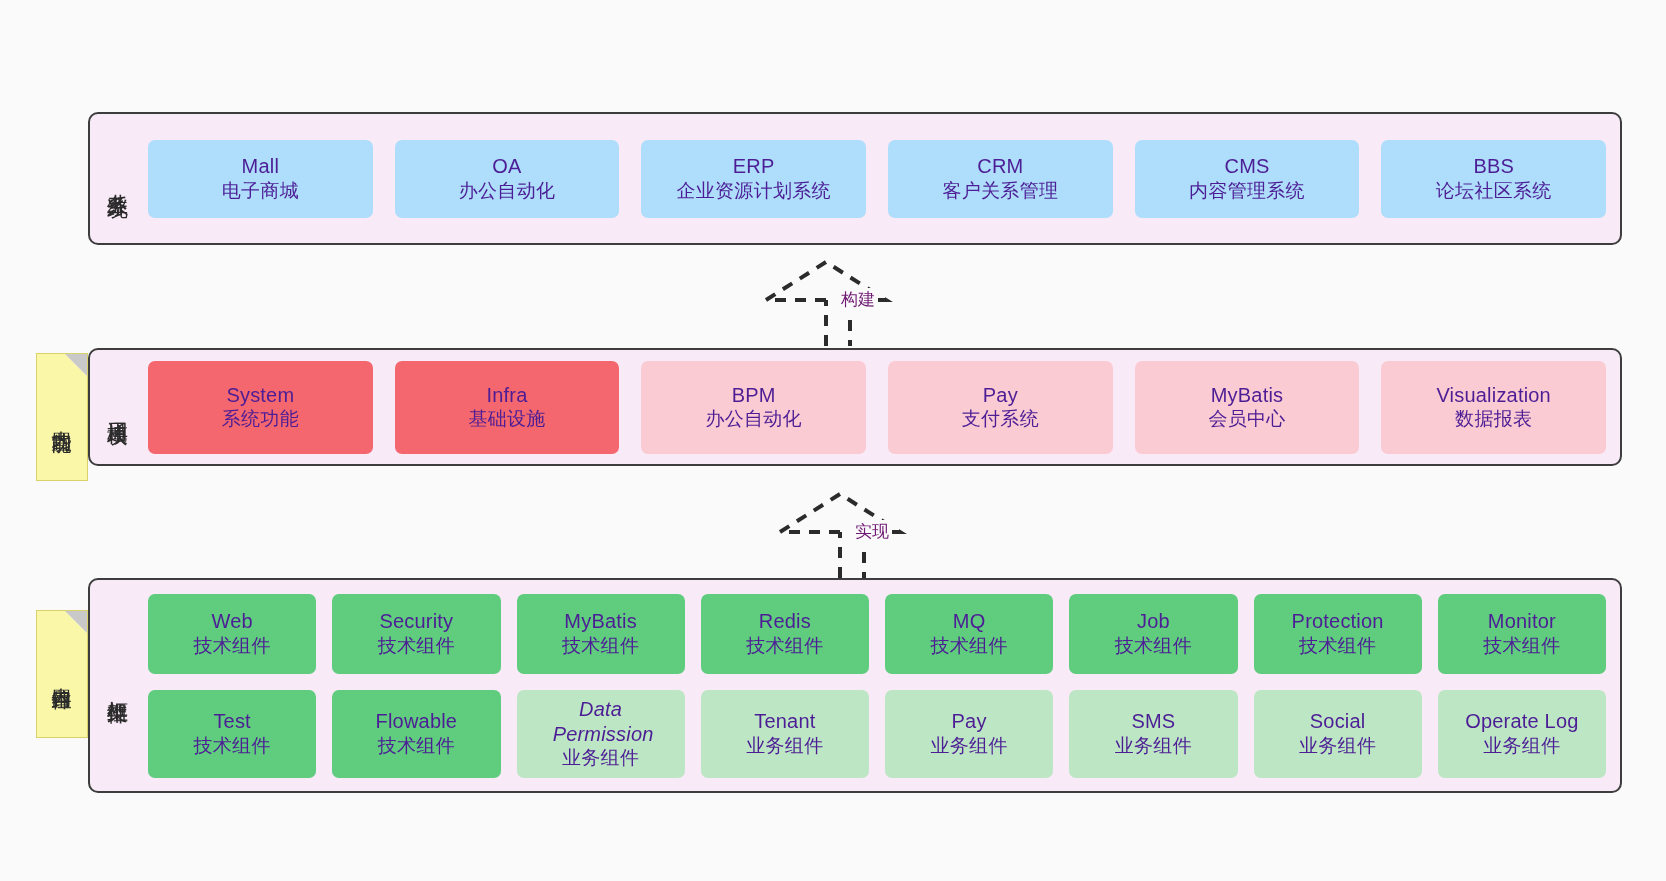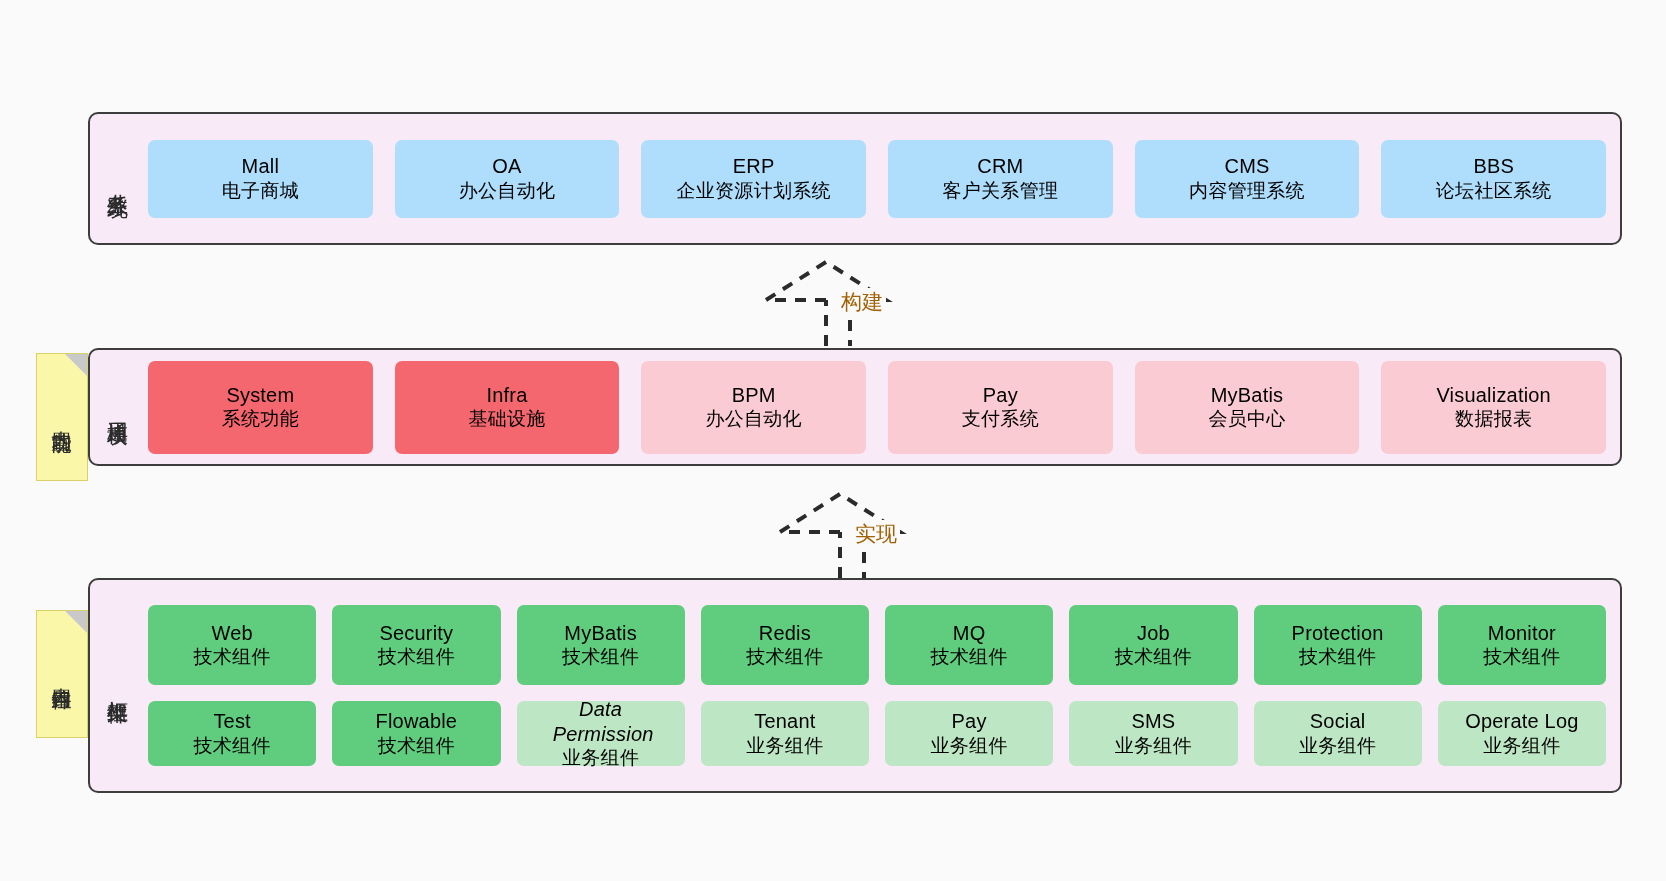--- a/index.html
+++ b/index.html
@@ -65,21 +65,21 @@
   }
 
   .node {
     flex: 1 1 0;
     border-radius: 7px;
     display: flex;
     flex-direction: column;
     align-items: center;
     justify-content: center;
     text-align: center;
-    color: #000000;
+    color: #4c1d95;
     user-select: none;
   }
   .node .line1 {
     font-size: 20px;
     line-height: 1.22;
     letter-spacing: 0.2px;
   }
   .node .line2 {
     font-size: 19px;
     line-height: 1.25;
@@ -130,22 +130,22 @@
   
   .connector {
     position: absolute;
   }
   .connector svg { display: block; }
   .connector .conn-label {
     position: absolute;
     left: 50%;
     transform: translateX(-50%);
     background: #fafafa;
-    font-size: 21px;
-    color: #a16207;
+    font-size: 17px;
+    color: #701a75;
     padding: 0 3px;
     white-space: nowrap;
     user-select: none;
   }
 </style>
 </head>
 <body>
 
 <div class="canvas">
 
@@ -261,21 +261,21 @@
         <div class="node n-green">
           <span class="line1">Protection</span>
           <span class="line2">技术组件</span>
         </div>
         <div class="node n-green">
           <span class="line1">Monitor</span>
           <span class="line2">技术组件</span>
         </div>
       </div>
 
-      <div class="box-row" style="height:65px; gap:16px;">
+      <div class="box-row" style="height:88px; gap:16px;">
         <div class="node n-green">
           <span class="line1">Test</span>
           <span class="line2">技术组件</span>
         </div>
         <div class="node n-green">
           <span class="line1">Flowable</span>
           <span class="line2">技术组件</span>
         </div>
         <div class="node n-lightgreen">
           <span class="line1" style="max-width:96px;font-style:italic;">Data Permission</span>

